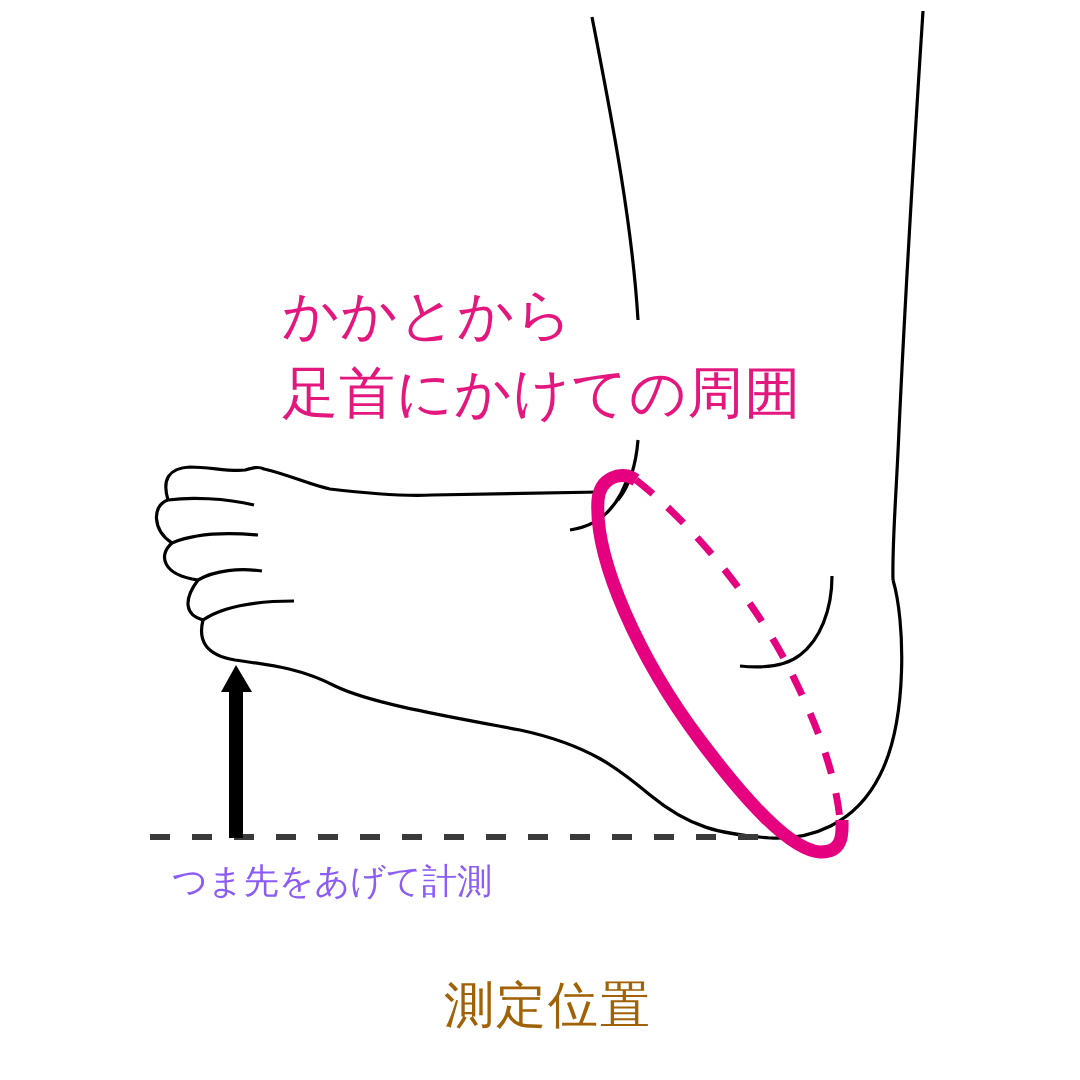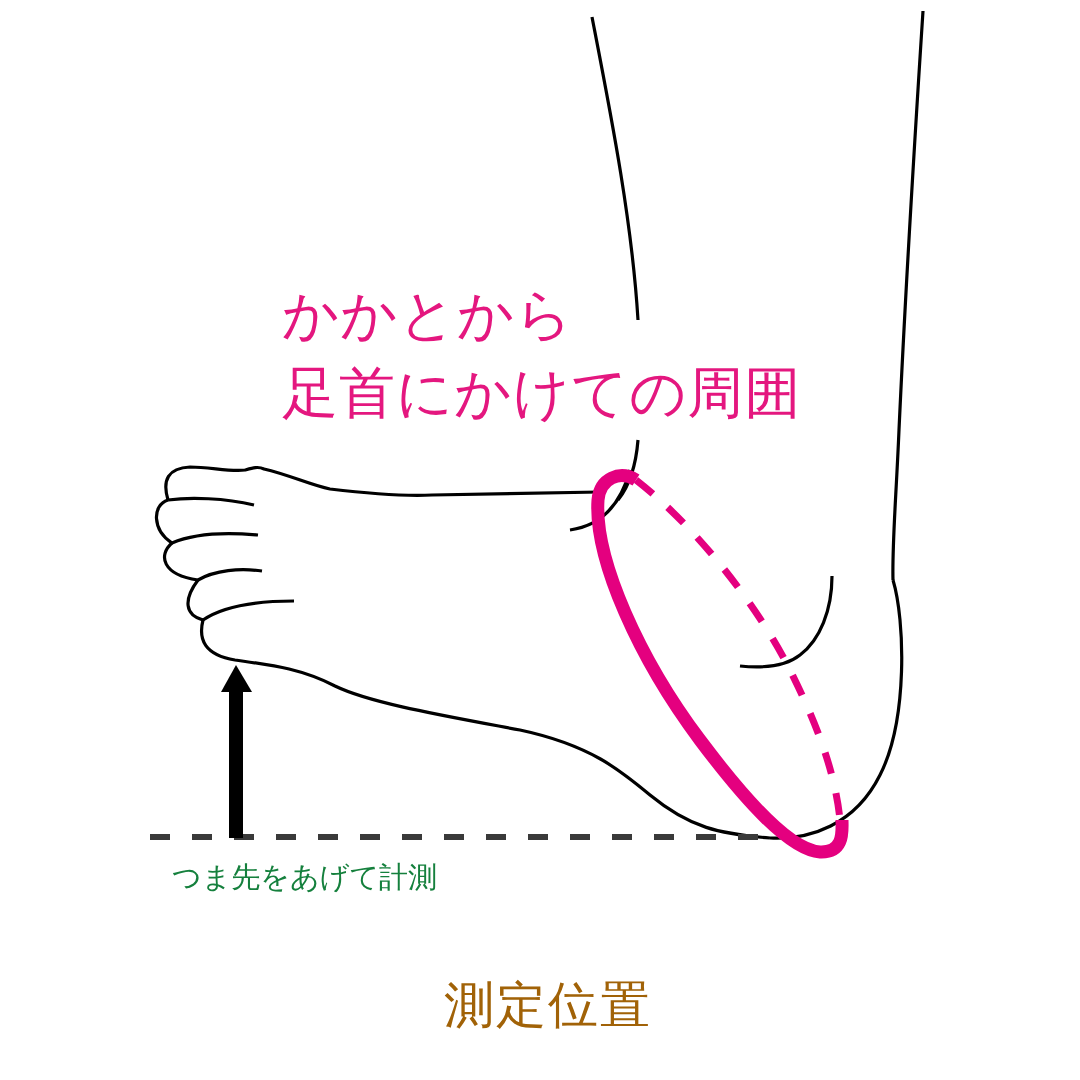--- a/index.html
+++ b/index.html
@@ -1,21 +1,21 @@
 <!DOCTYPE html>
 <html><head>
 <meta charset="utf-8">
 <style>
   html, body { margin: 0; padding: 0; background: #ffffff; }
   body { width: 1080px; height: 1080px; position: relative; overflow: hidden; font-family: "DejaVu Sans", "Liberation Sans", sans-serif; }
   #canvas { position: absolute; left: 0; top: 0; width: 1080px; height: 1080px; }
   .label-pink { position: absolute; color: #e4177f; font-size: 56px; line-height: 70px; letter-spacing: 1px; white-space: nowrap; font-family: "DejaVu Sans", sans-serif; }
   #pink-line1 { left: 282px; top: 280px; font-family: Liberation Serif, serif; }
   #pink-line2 { left: 282px; top: 358px; text-align: center; }
-  #toe-note { position: absolute; left: 172px; top: 858px; font-size: 29px; color: #15803d; white-space: nowrap; font-family: "DejaVu Sans", sans-serif; }
+  #toe-note { position: absolute; left: 172px; top: 858px; font-size: 35px; color: #8b5cf6; white-space: nowrap; font-family: "DejaVu Sans", sans-serif; }
   #caption { position: absolute; left: 8px; width: 1080px; top: 972px; text-align: center; font-size: 50px; color: #a16207; font-family: "DejaVu Sans", sans-serif; letter-spacing: 2px; }
 </style>
 </head>
 <body>
 
 <div id="diagram">
   <svg id="canvas" viewBox="0 0 1080 1080" xmlns="http://www.w3.org/2000/svg">
 
     <g fill="none" stroke="#000" stroke-width="3.2" stroke-linecap="butt">
       <path d="M592,17 C610,110 632,220 638,320"></path>

